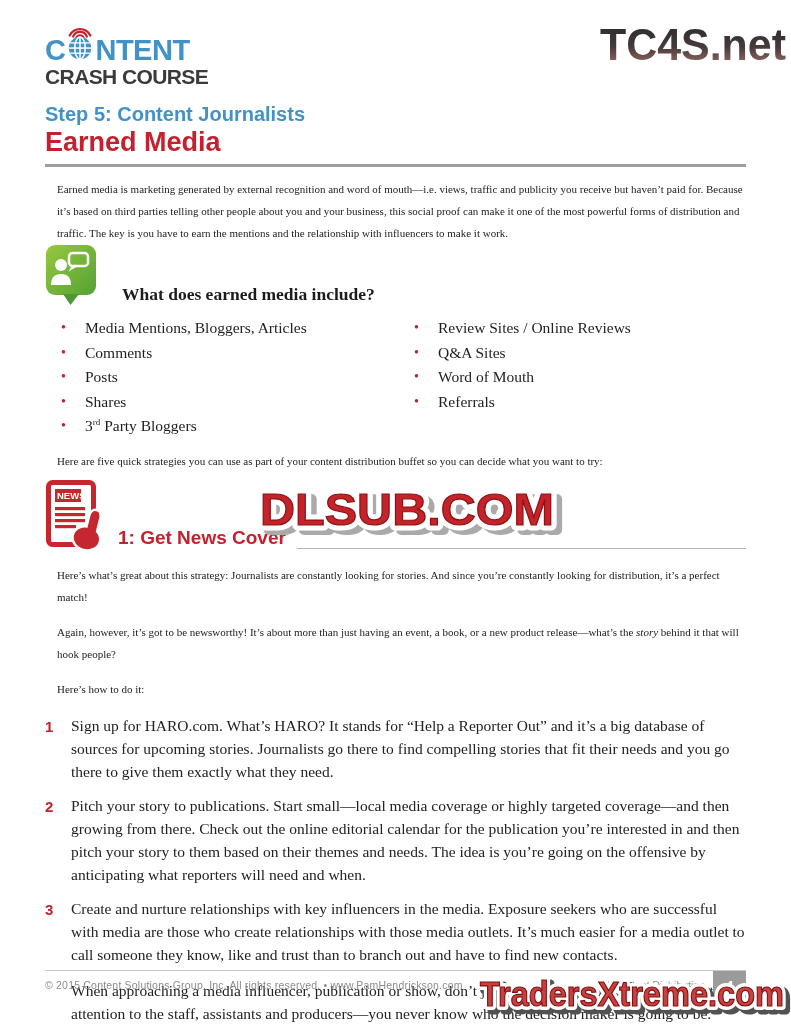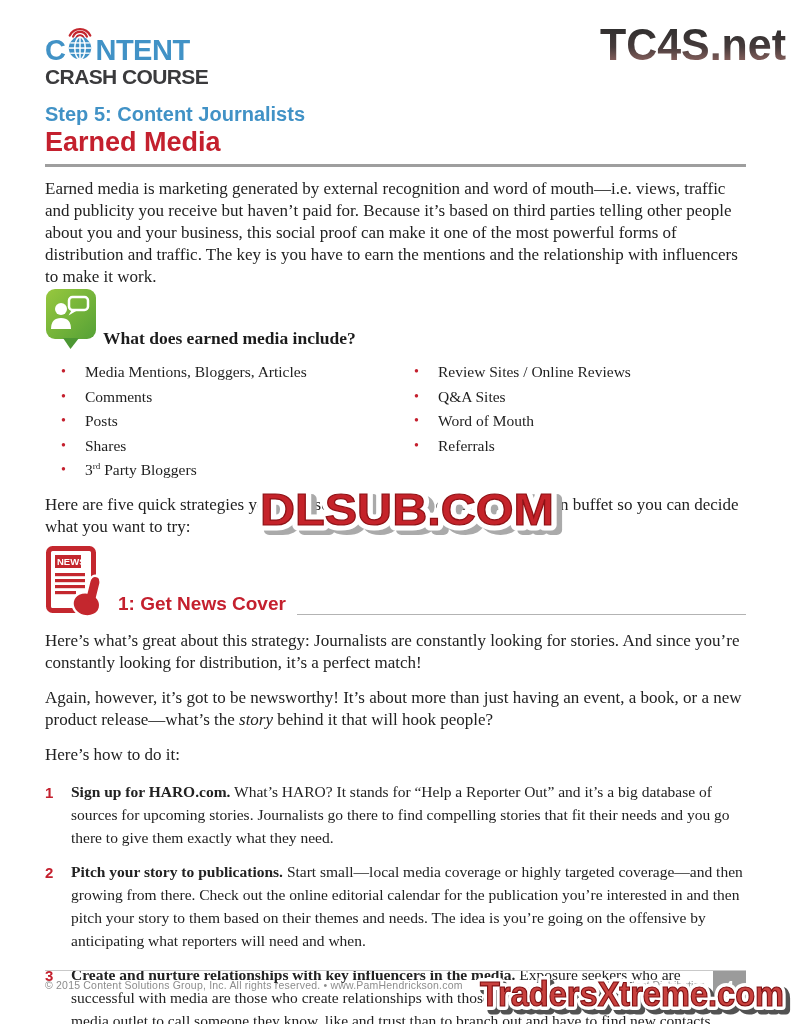--- a/index.html
+++ b/index.html
@@ -10,45 +10,45 @@
   
   .logo{margin-bottom:14px;}
   .logo-top{display:flex;align-items:flex-end;color:#4192c6;font:bold 29px/0.82 "Liberation Sans",sans-serif;letter-spacing:-0.5px;}
   .logo-top .globe-wrap{margin:0 1px;}
   .logo-bottom{color:#3a3a3c;font:bold 21px/1 "Liberation Sans",sans-serif;letter-spacing:-0.6px;margin-top:3px;}
 
   .step-label{color:#4192c6;font:bold 20px/1.1 "Liberation Sans",sans-serif;margin-top:16px;}
   .page-title{color:#c4202e;font:bold 27px/1.1 "Liberation Sans",sans-serif;margin-top:3px;}
   .title-rule{height:3px;background:#9e9e9e;margin-top:7px;}
 
-  .para{font-size:17px;line-height:22px;margin:11px 0 0 0;}
+  .para{font-size:11px;line-height:22px;margin:11px 0 0 12px;}
   .para.tight{margin-top:13px;}
 
   
-  .include-row{display:flex;align-items:flex-end;gap:6px;margin-top:8px;height:58px;}
+  .include-row{display:flex;align-items:flex-end;gap:25px;margin-top:8px;height:58px;}
   .include-row h3{font:bold 17.5px/1 "Liberation Serif",serif;color:#1c1c1c;margin:0 0 7px 0;}
   .bullet-cols{display:flex;margin-top:6px;}
   .bcol{list-style:none;margin:0;padding:0 0 0 16px;}
   .bcol.left{flex:0 0 347px;}
   .bcol.right{flex:1;padding-left:6px;}
   .bcol li{display:flex;font-size:15.5px;line-height:24.5px;color:#1e1e1e;}
   .bcol .dot{color:#c4202e;flex:0 0 24px;font-size:14px;}
   sup{font-size:9px;vertical-align:super;line-height:0;}
 
   
   .strategy-row{display:flex;align-items:flex-end;gap:11px;margin-top:12px;height:76px;text-align:center;}
   .strategy-row h2{color:#c4202e;font:bold 19px/1 "Liberation Sans",sans-serif;margin:0 0 13px 0;white-space:nowrap;}
   .head-rule{flex:1;border-bottom:1px solid #b3b3b3;margin-bottom:11px;}
 
   
   .steps{margin-top:14px;}
   .step{display:flex;margin-bottom:11px;}
   .step .num{flex:0 0 26px;color:#c4202e;font:bold 15px/23px "Liberation Sans",sans-serif;padding-top:1px;}
   .step .txt{flex:1;font-size:15.5px;line-height:23px;}
-  .step .txt b{font-weight:bold;}
+  .step .txt b{font-weight:normal;}
   .note{margin:13px 0 0 26px;font-size:15.5px;line-height:23px;}
 
   
   .footer{position:absolute;left:45px;top:970px;width:701px;border-top:1px solid #c9c9c9;}
   .footer .copy{color:#8c8c8c;font:10.5px/1 "Liberation Sans",sans-serif;padding-top:9px;letter-spacing:0.2px;}
   .footer .section-label{position:absolute;right:41px;top:9px;color:#909090;font:10.5px/1 "Liberation Sans",sans-serif;}
   .footer .page-box{position:absolute;right:0;top:0;width:33px;height:30px;background:#9b9b9b;color:#fff;
     font:bold 15px/30px "Liberation Sans",sans-serif;text-align:center;}
 
   

